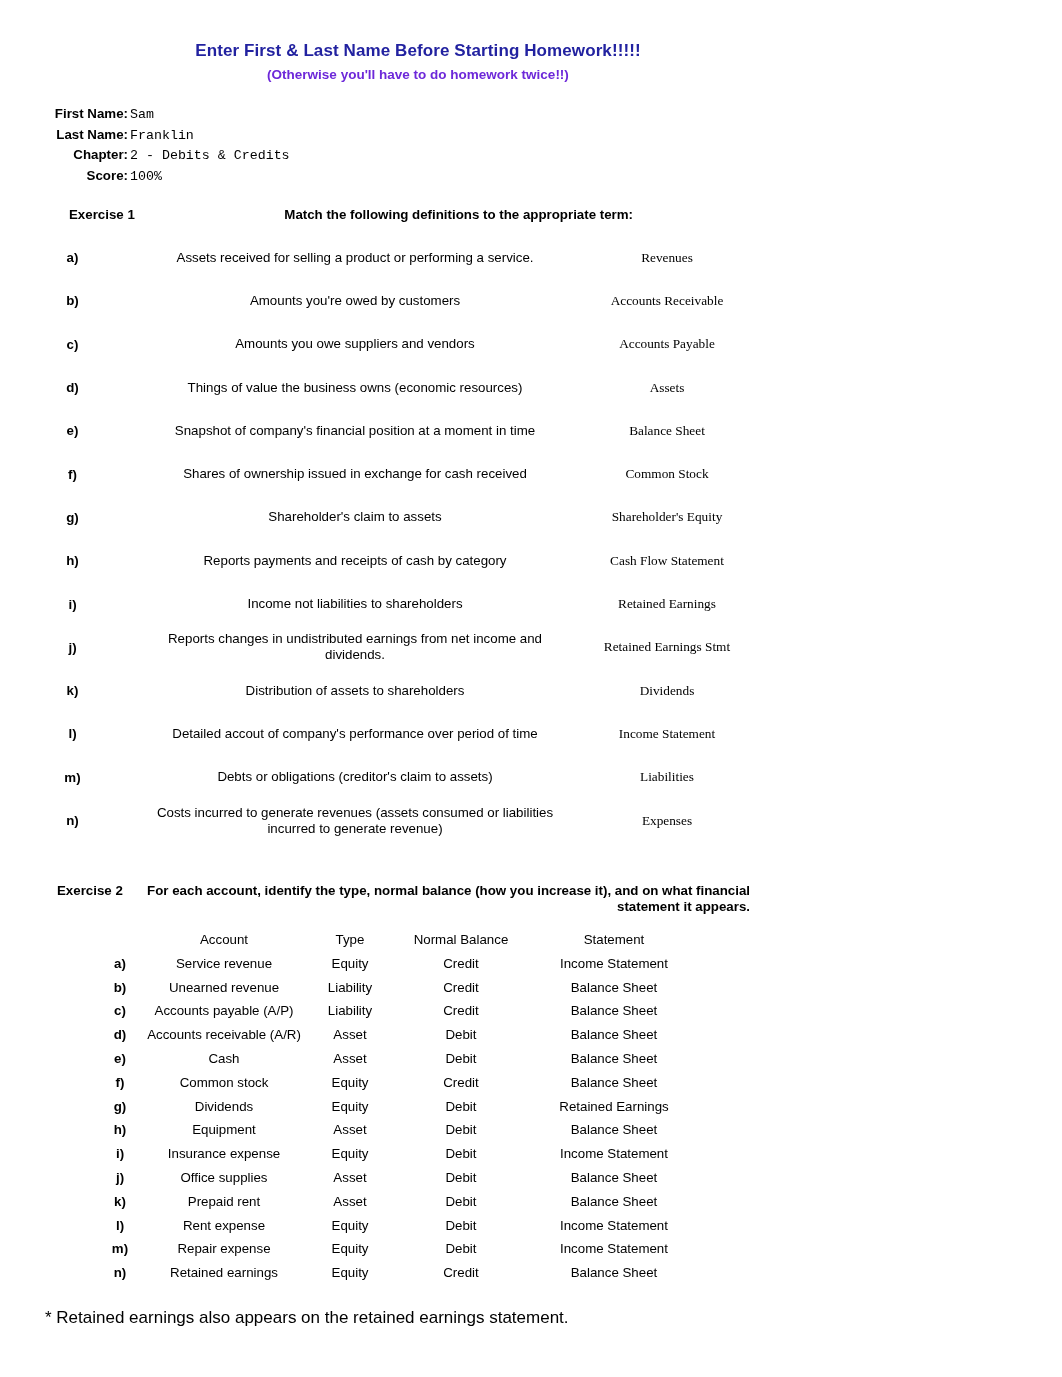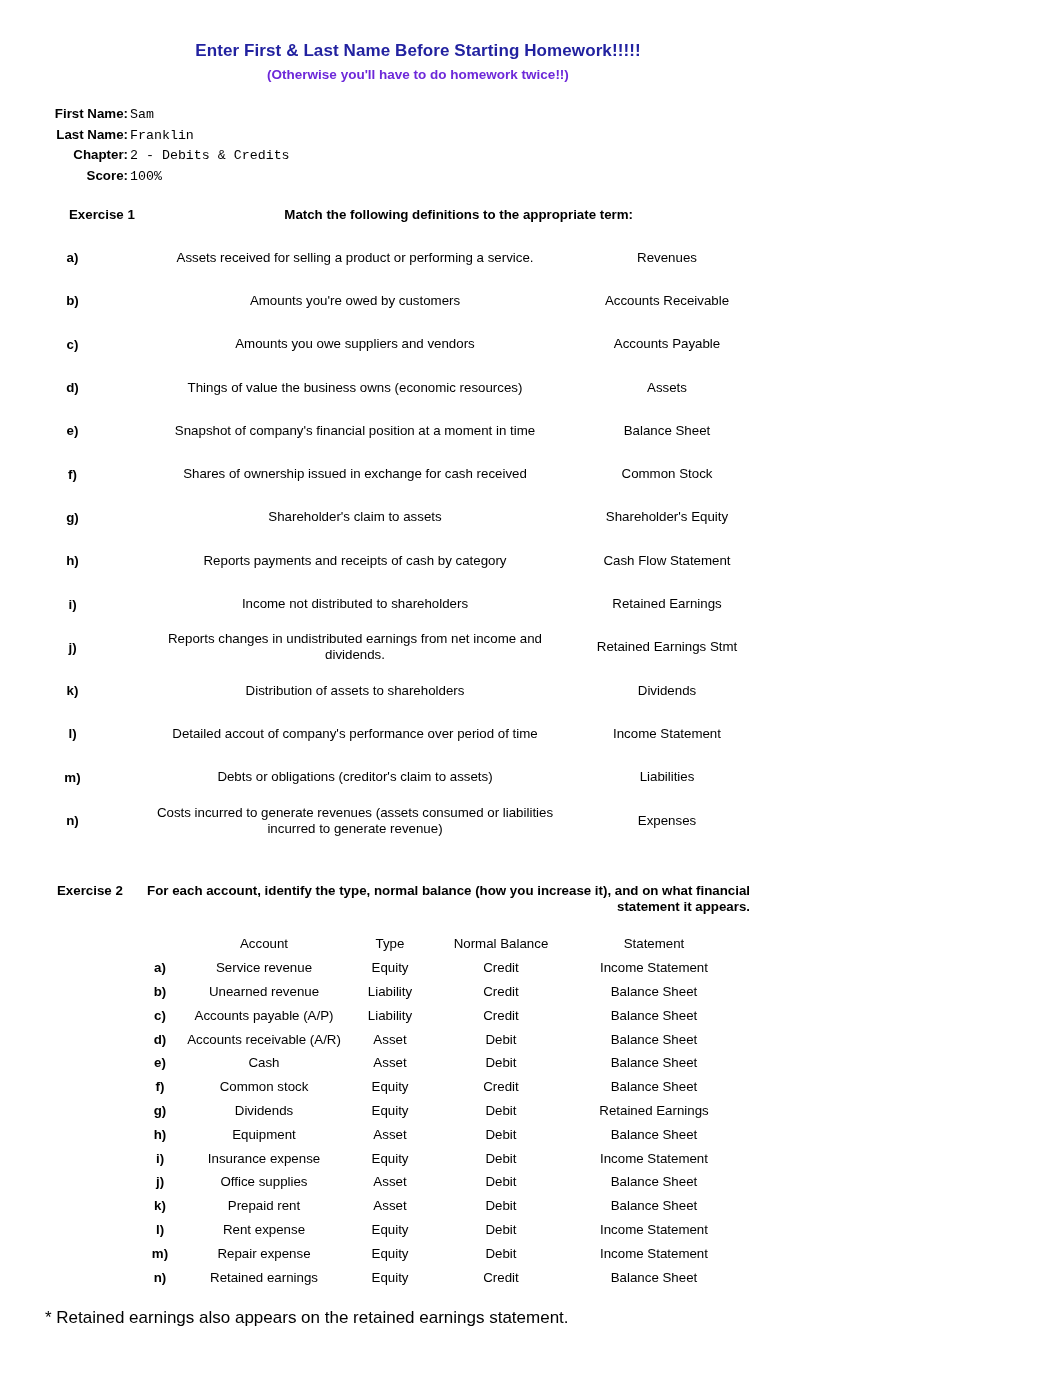--- a/index.html
+++ b/index.html
@@ -126,34 +126,34 @@
     font-size: 13.3px;
     line-height: 16px;
   }
   .ex1-term {
     width: 200px;
     flex: 0 0 200px;
     margin-left: 2px;
     text-align: center;
     font-size: 13.3px;
     line-height: 16px;
+    font-family: Liberation Serif, serif;
   }
 
   
   .ex2-table {
     position: absolute;
     left: 0;
     top: 932px;
     width: 800px;
   }
   .ex2-row {
     display: flex;
-    align-items: center;
+    align-items: flex-start;
     height: 23.8px;
-    padding-left: 40px;
   }
   .ex2-letter {
     width: 52px;
     flex: 0 0 52px;
     margin-left: 94px;
     text-align: center;
     font-size: 13.3px;
     font-weight: bold;
   }
   .ex2-c-account {
@@ -261,21 +261,21 @@
         <span class="ex1-def">Shareholder's claim to assets</span>
         <span class="ex1-term">Shareholder's Equity</span>
       </div>
       <div class="ex1-row">
         <span class="ex1-letter">h)</span>
         <span class="ex1-def">Reports payments and receipts of cash by category</span>
         <span class="ex1-term">Cash Flow Statement</span>
       </div>
       <div class="ex1-row">
         <span class="ex1-letter">i)</span>
-        <span class="ex1-def">Income not distributed to shareholders</span>
+        <span class="ex1-def">Income not liabilities to shareholders</span>
         <span class="ex1-term">Retained Earnings</span>
       </div>
       <div class="ex1-row">
         <span class="ex1-letter">j)</span>
         <span class="ex1-def">Reports changes in undistributed earnings from net income and dividends.</span>
         <span class="ex1-term">Retained Earnings Stmt</span>
       </div>
       <div class="ex1-row">
         <span class="ex1-letter">k)</span>
         <span class="ex1-def">Distribution of assets to shareholders</span>

